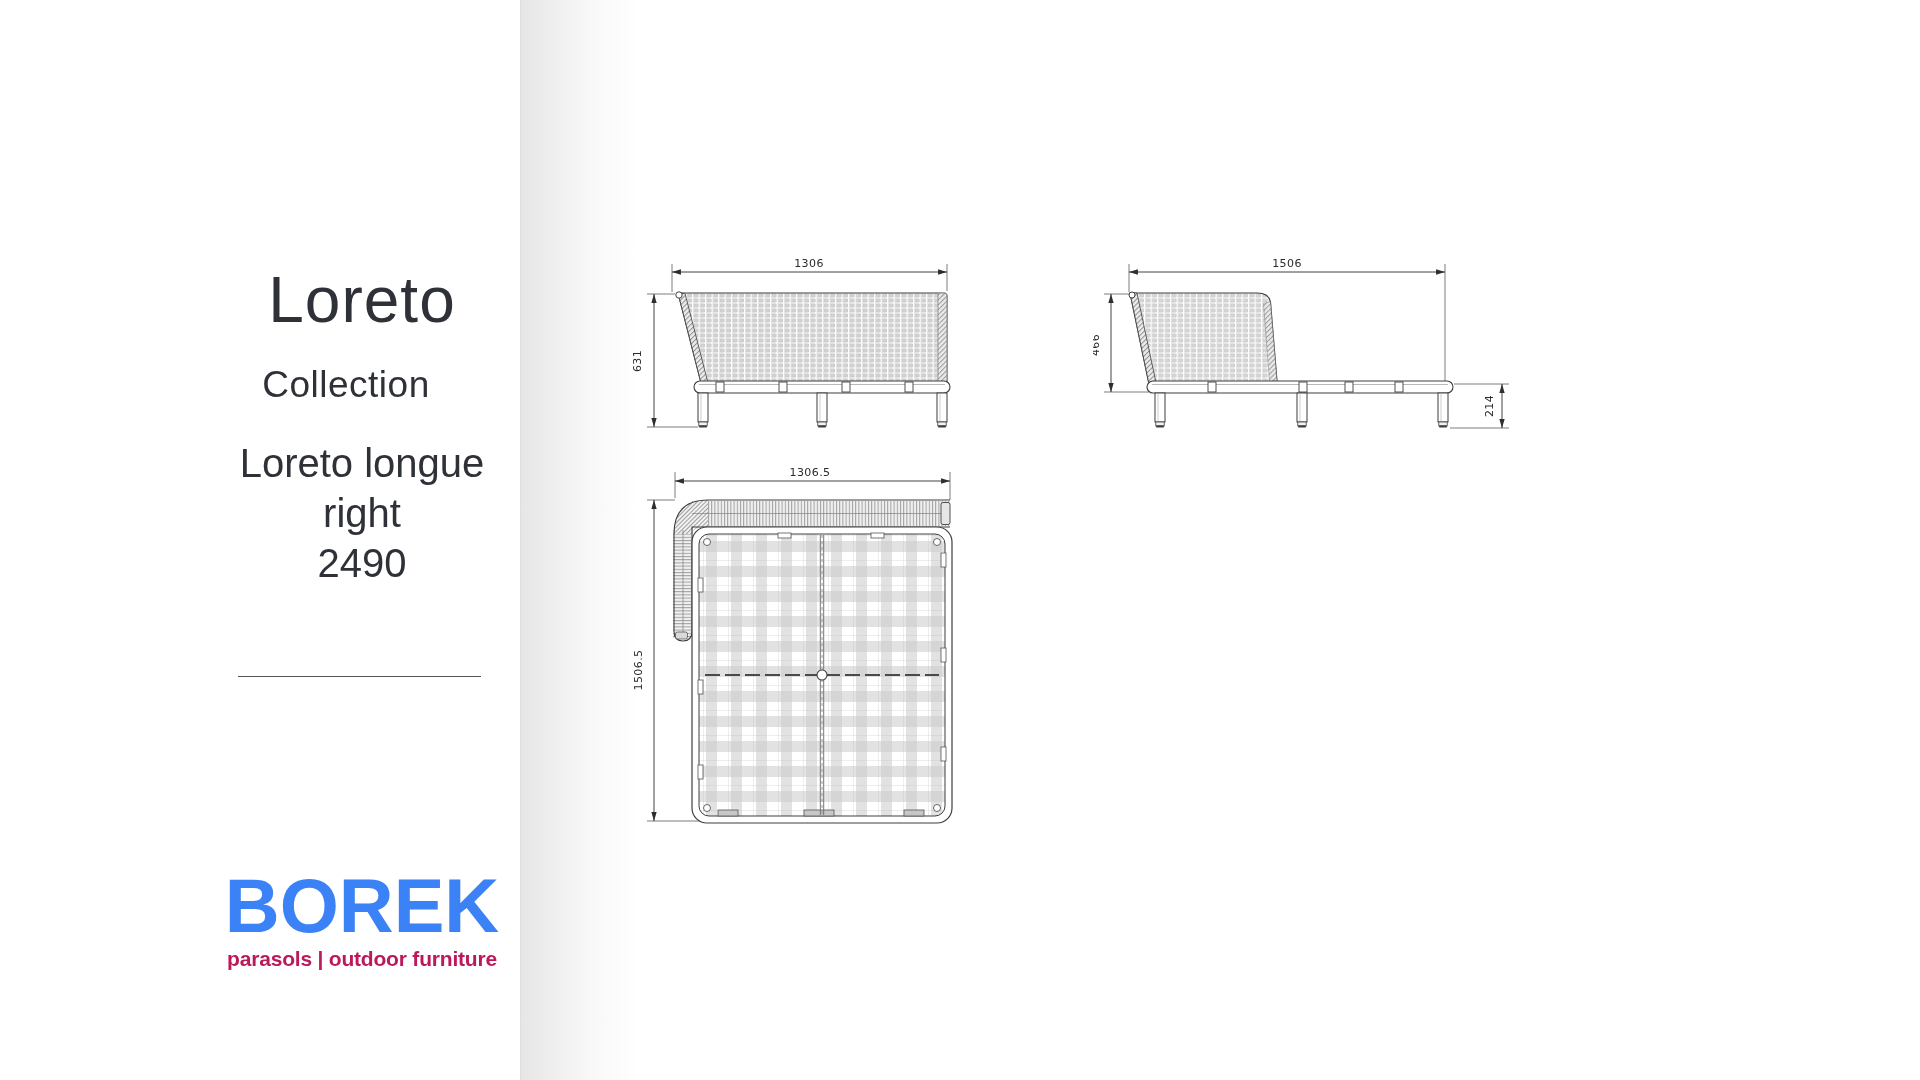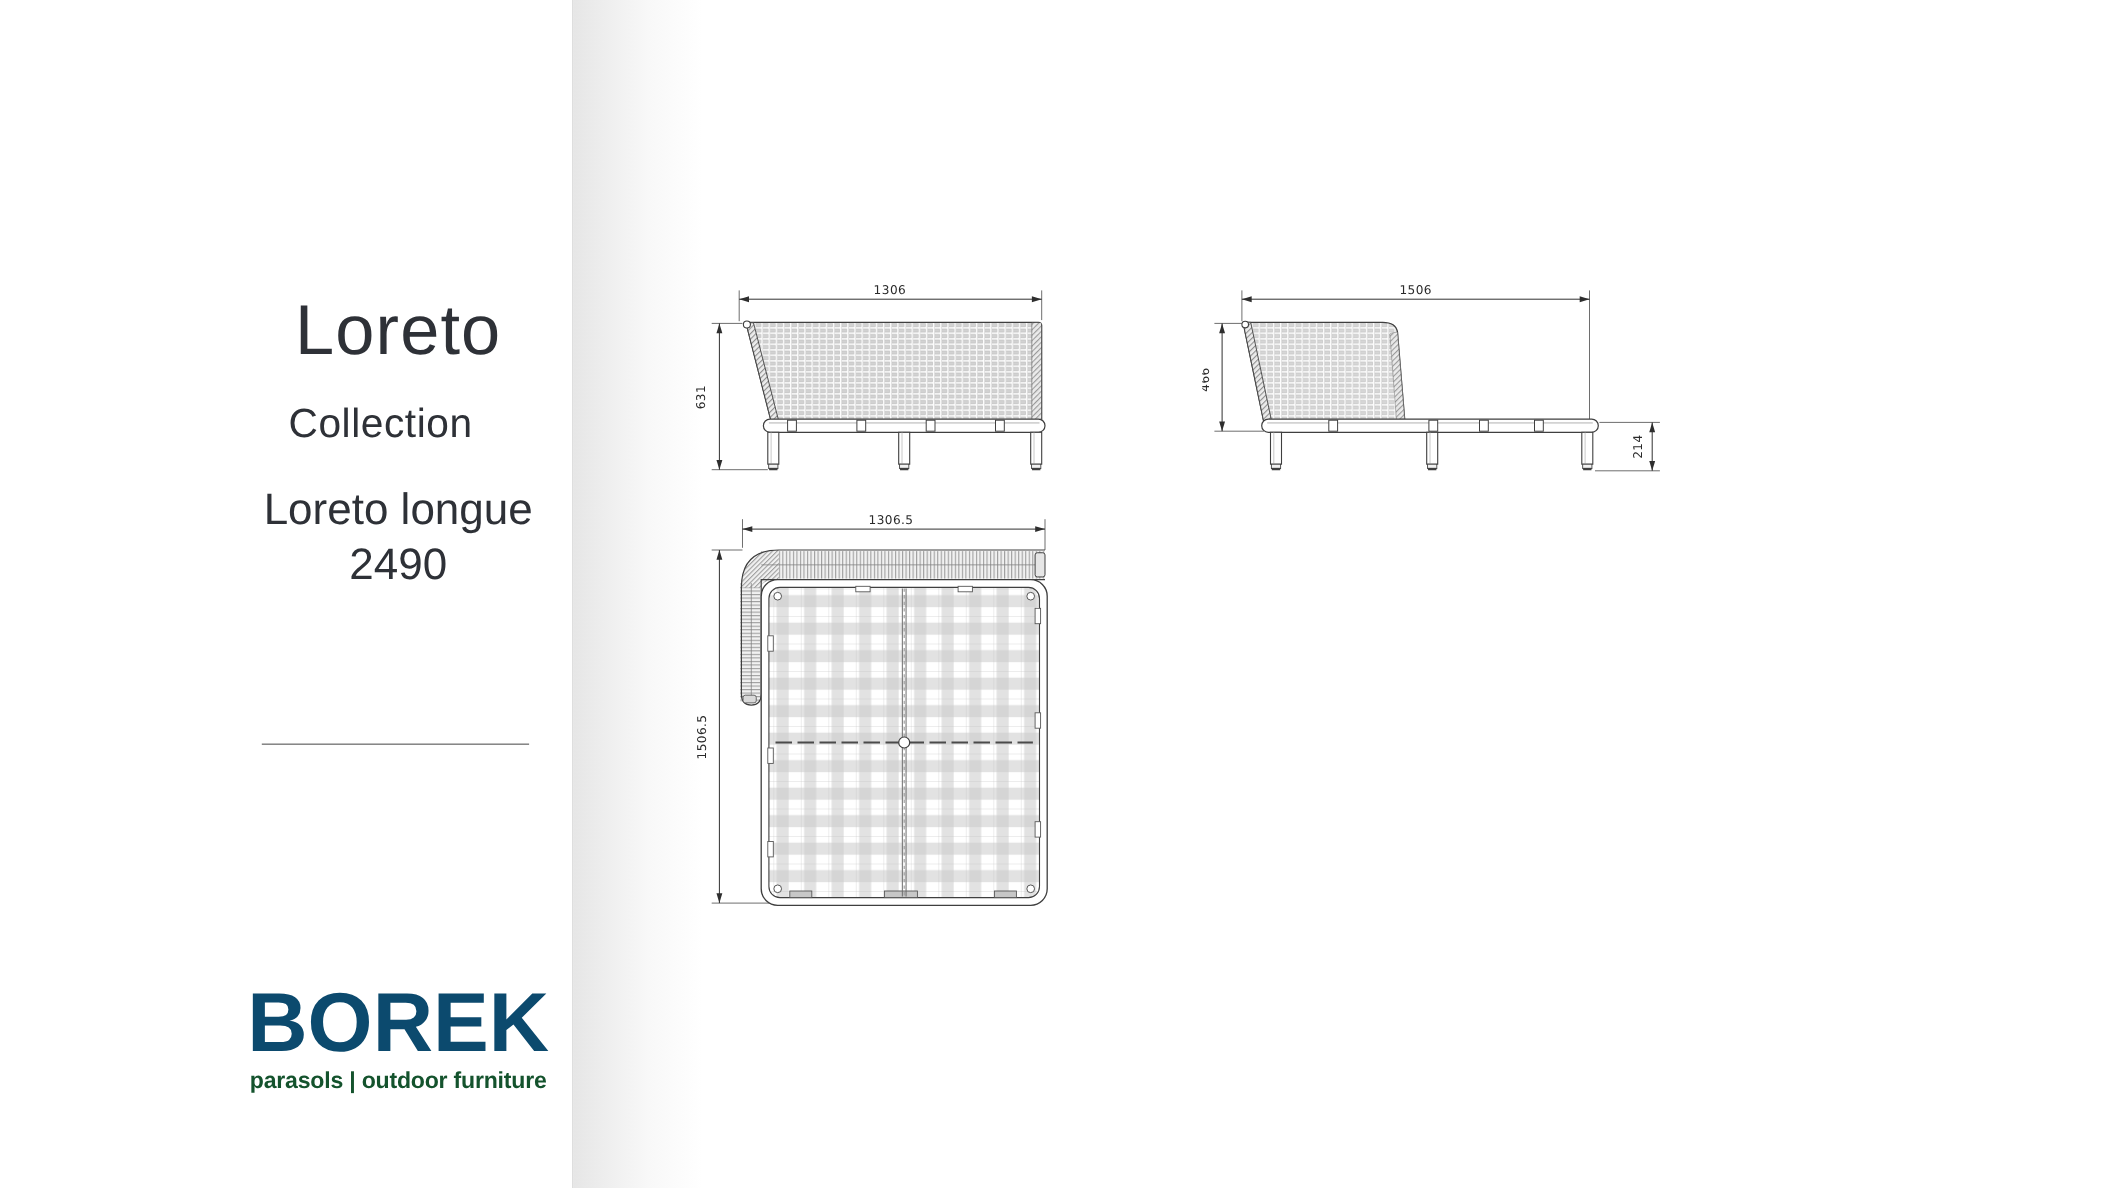--- a/index.html
+++ b/index.html
@@ -27,45 +27,46 @@
     font-size:40px; font-weight:500; line-height:50px;
   }
   .panel-product span { display:block; }
   .rule {
     position:absolute; left:238px; top:676px; width:243px; height:0;
     border-top:1.5px solid #555;
   }
   .logo { position:absolute; left:212px; top:868px; width:300px; text-align:center; }
   .logo-brand {
     font-size:76px; font-weight:700; line-height:1; letter-spacing:0px;
-    color:#0c4a6e; white-space:nowrap;margin-top:24px;
+    color:#3b82f6; white-space:nowrap;
   }
   .logo-tagline {
     font-size:21px; font-weight:700; margin-top:3px; letter-spacing:-0.2px;
-    color:#14532d; white-space:nowrap;
+    color:#be185d; white-space:nowrap;
   }
   .drawing { position:absolute; }
   .front-view { left:628px; top:248px; }
   .side-view  { left:1093px; top:248px; }
   .top-view   { left:628px; top:460px; }
   svg .thin { stroke:#5a5a5a; stroke-width:0.8; fill:none; }
   svg .dim  { stroke:#2e2e2e; stroke-width:0.9; fill:none; }
   svg .out  { stroke:#3f3f3f; stroke-width:1.1; }
   svg .dimtext {
     font-family:"DejaVu Sans", sans-serif; font-size:11px; fill:#2a2a2a; letter-spacing:0.4px;
   }
 </style>
 </head>
 <body>
 
 <div class="left-panel">
   <div class="panel-title">Loreto</div>
   <div class="panel-subtitle">Collection</div>
   <div class="panel-product">
     <span>Loreto longue</span>
+    <span>right</span>
     <span>2490</span>
   </div>
   <div class="rule"></div>
   <div class="logo">
     <div class="logo-brand">BOREK</div>
     <div class="logo-tagline">parasols | outdoor furniture</div>
   </div>
 </div>
 
 <div class="divider"></div>

